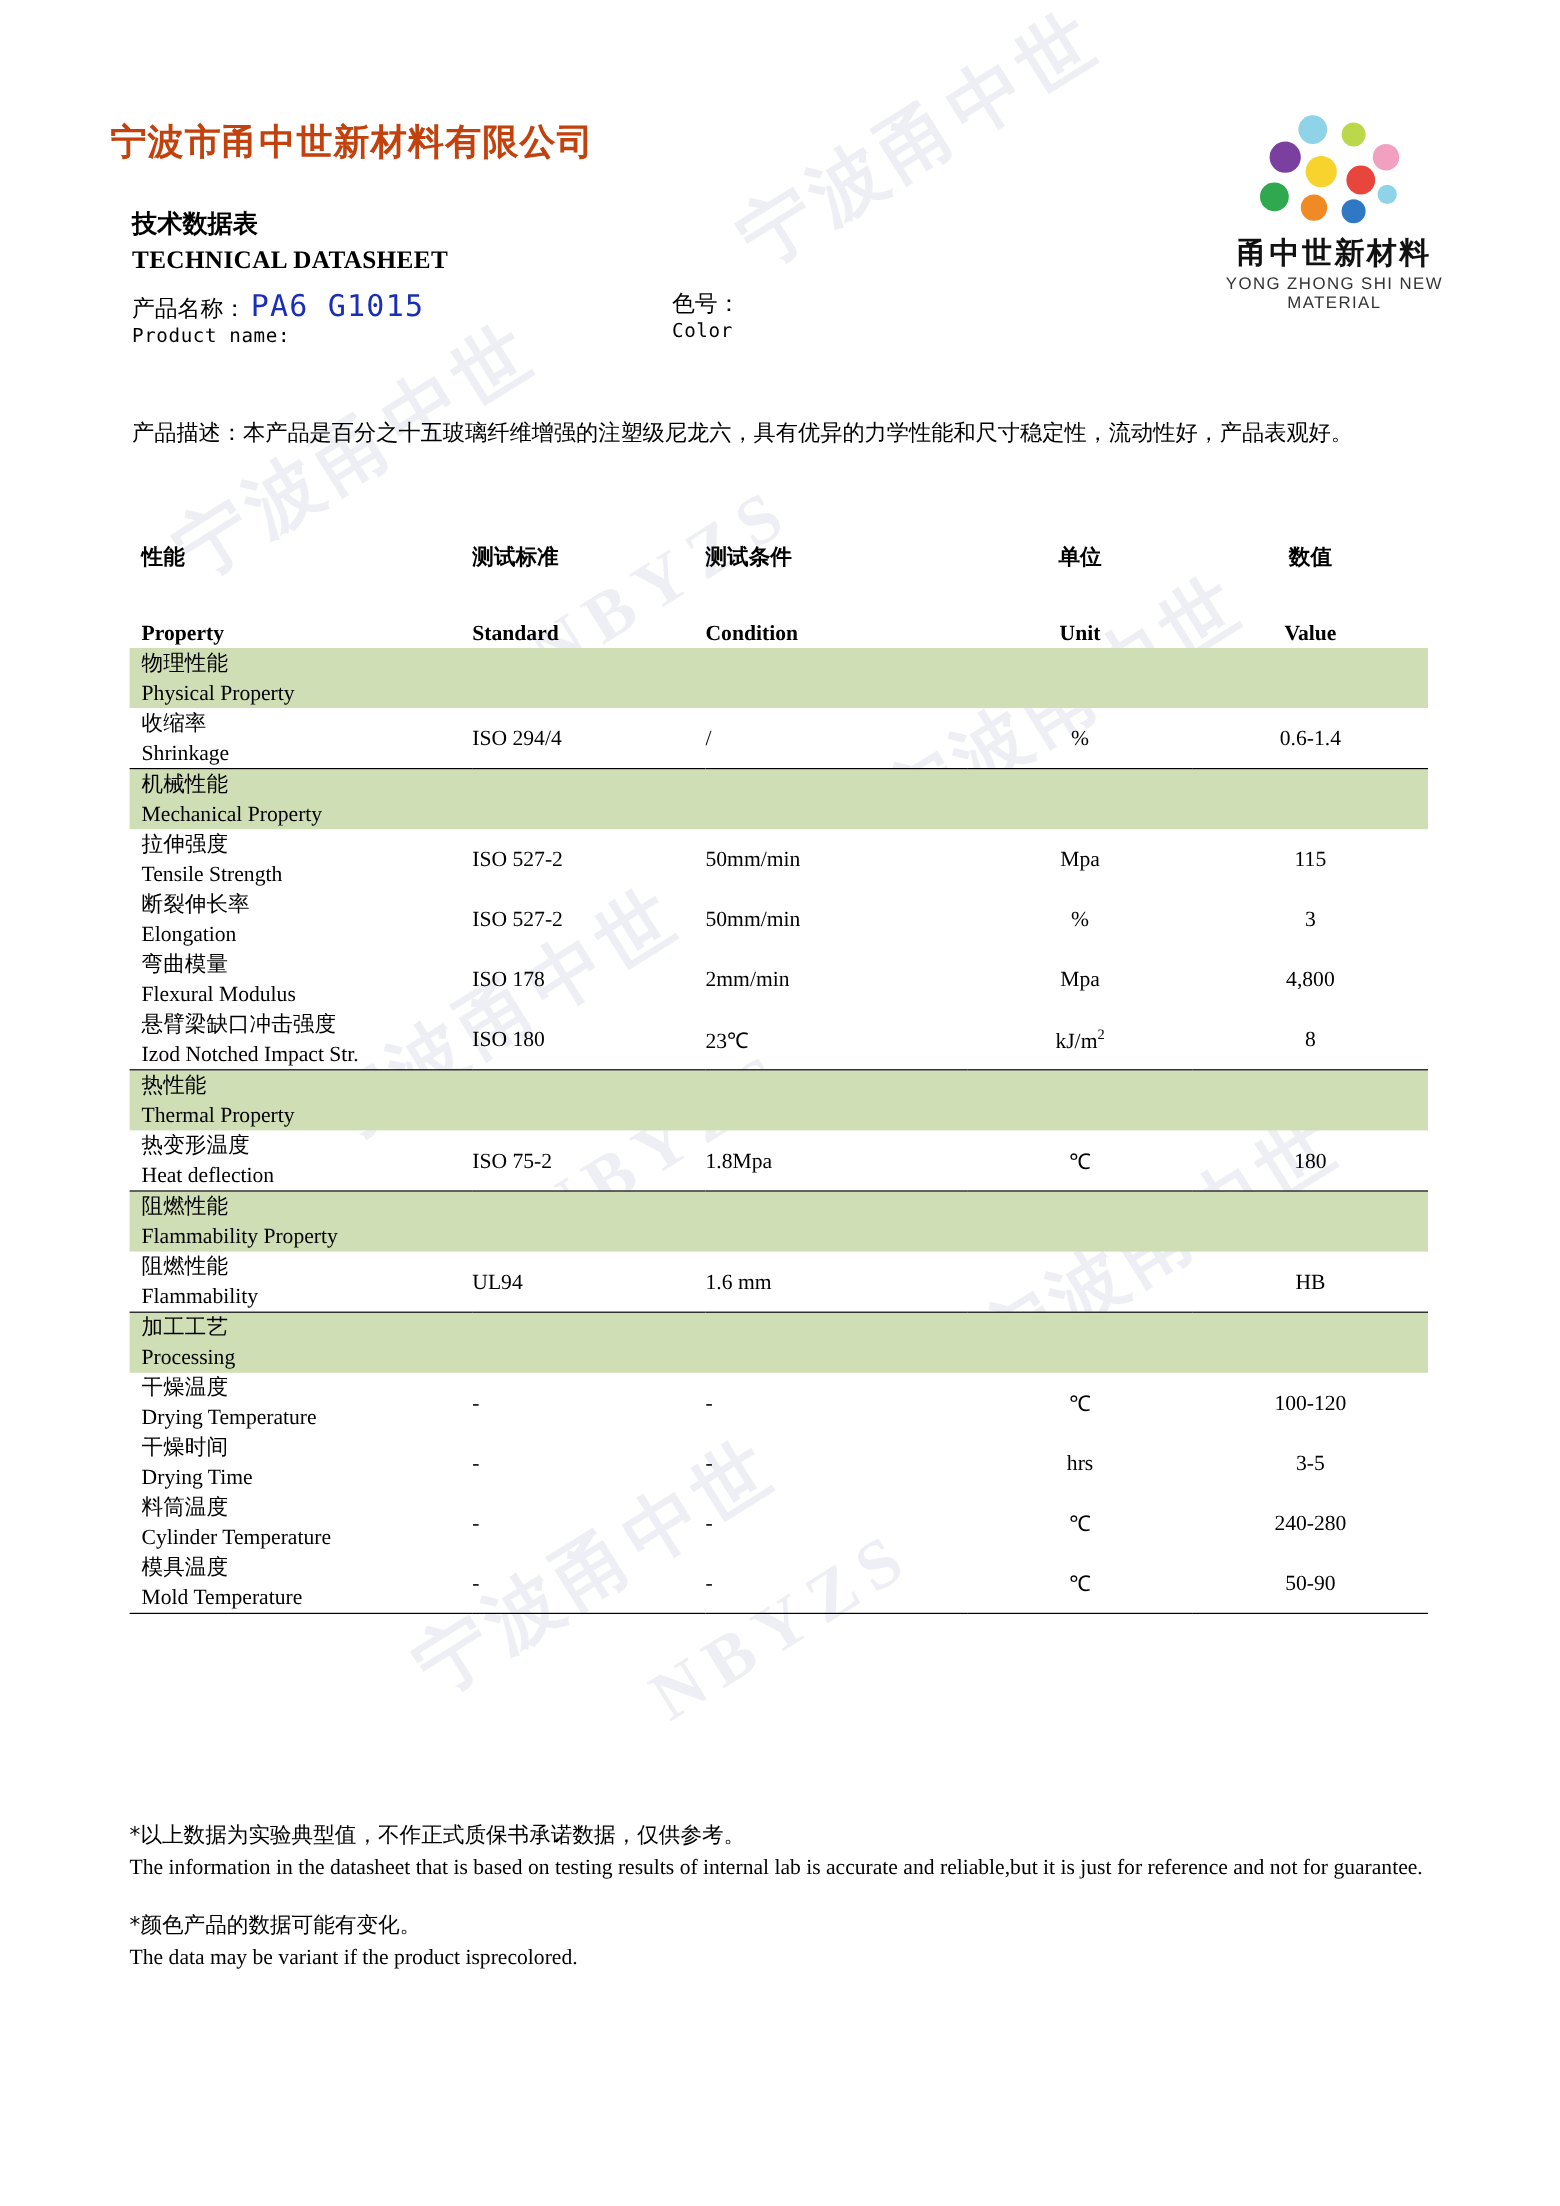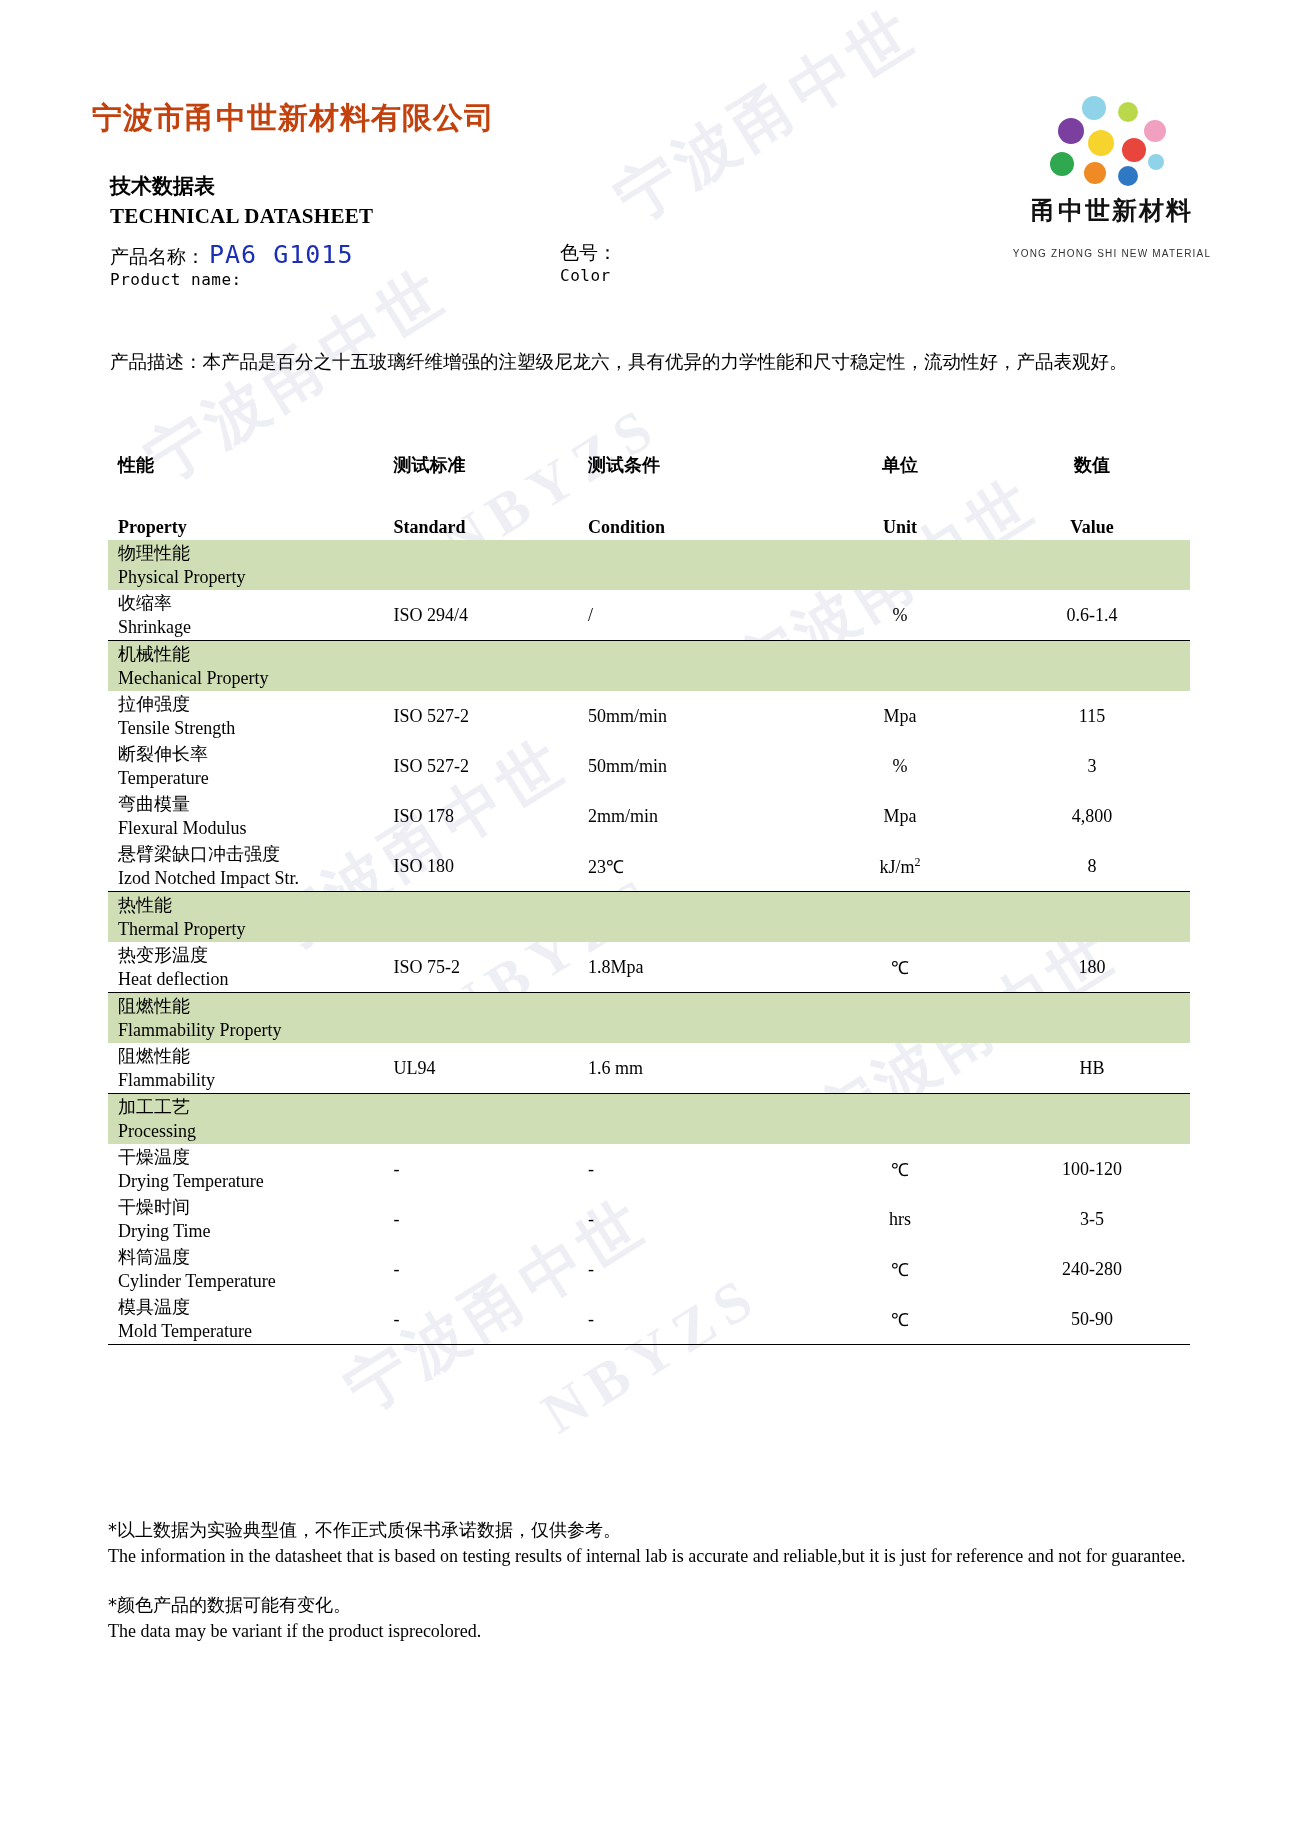--- a/index.html
+++ b/index.html
@@ -72,24 +72,24 @@
   .logo-cn {
     font-family: "DejaVu Sans", sans-serif;
     font-weight: bold;
     font-size: 25px;
     color: #111;
     letter-spacing: 2px;
     margin-top: 2px;
   }
   .logo-en {
     font-family: "Liberation Sans", sans-serif;
-    font-size: 10px;
+    font-size: 14px;
     color: #333;
     letter-spacing: 1.2px;
-    margin-top: 21px;
+    margin-top: 1px;
   }
 
   .title-cn {
     position: absolute;
     left: 110px; top: 172px;
     font-family: "DejaVu Sans", sans-serif;
     font-weight: bold;
     font-size: 21px;
     z-index: 10;
   }
@@ -324,21 +324,21 @@
             <span class="en-l">Tensile Strength</span>
           </td>
           <td class="col-std mid">ISO 527-2</td>
           <td class="col-cond mid">50mm/min</td>
           <td class="col-unit mid">Mpa</td>
           <td class="col-val mid">115</td>
         </tr>
         <tr class="data-row">
           <td class="col-prop two-line">
             <span class="cn-l">断裂伸长率</span>
-            <span class="en-l">Temperature</span>
+            <span class="en-l">Elongation</span>
           </td>
           <td class="col-std mid">ISO 527-2</td>
           <td class="col-cond mid">50mm/min</td>
           <td class="col-unit mid">%</td>
           <td class="col-val mid">3</td>
         </tr>
         <tr class="data-row">
           <td class="col-prop two-line">
             <span class="cn-l">弯曲模量</span>
             <span class="en-l">Flexural Modulus</span>

